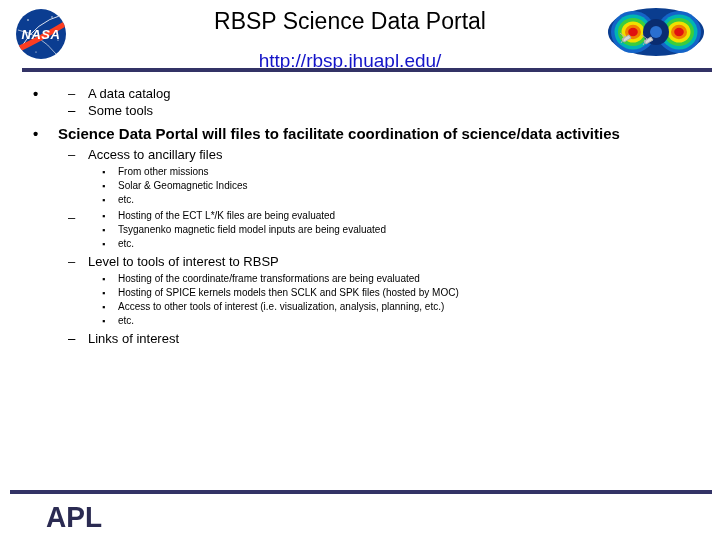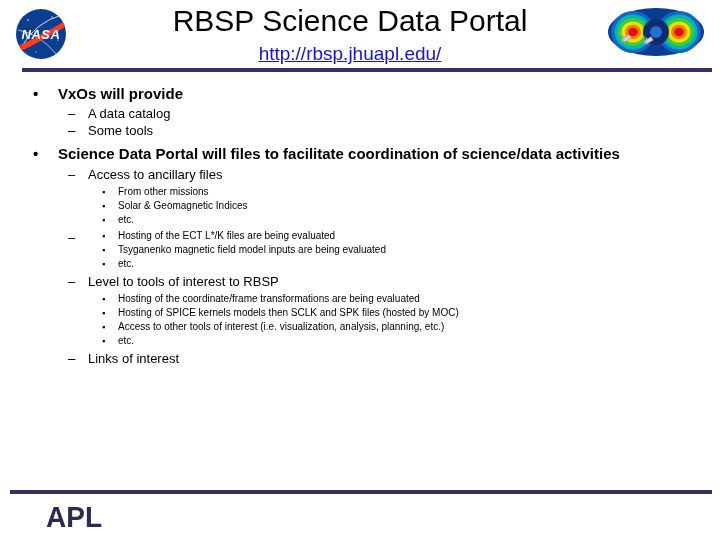--- a/index.html
+++ b/index.html
@@ -34,33 +34,32 @@
     left: 600px; top: 2px;
     width: 112px; height: 62px;
   }
   .title-block {
     position: absolute;
     left: 100px; top: 2px;
     width: 500px;
     text-align: center;
   }
   .slide-title {
-    font-size: 30px;
+    font-size: 23px;
     line-height: 38px;
     font-weight: normal;
     color: #000000;
     white-space: nowrap;
   }
   .portal-url {
     display: inline-block;
-    margin-top: 3px;
+    margin-top: 10px;
     font-size: 19px;
     line-height: 22px;
     color: #1414c8;
-    text-decoration: underline;
     cursor: pointer;
   }
   .header-rule {
     position: absolute;
     left: 22px; top: 68px;
     width: 690px; height: 4px;
     background: #333366;
   }
 
   
@@ -181,21 +180,20 @@
     </g>
   </svg>
 
   <div class="header-rule"></div>
 </div>
 
 <div class="content">
 
   <div class="lvl1">
     <span class="mark">•</span>
-    <span>VxOs will provide</span>
   </div>
 
   <div class="lvl2">
     <span class="mark">–</span>
     <span>A data catalog</span>
   </div>
   <div class="lvl2">
     <span class="mark">–</span>
   </div>
   <div class="lvl2">

